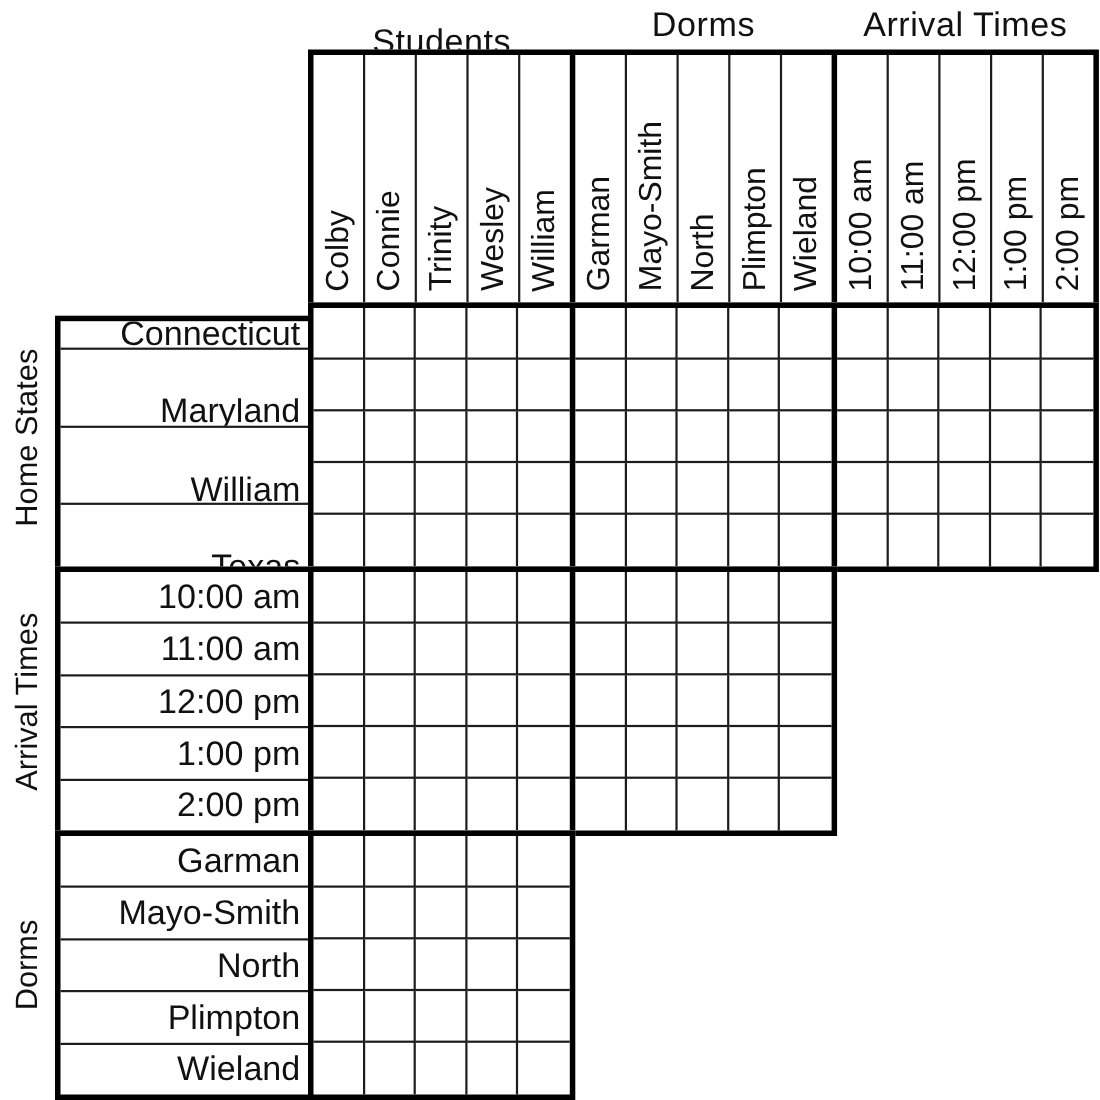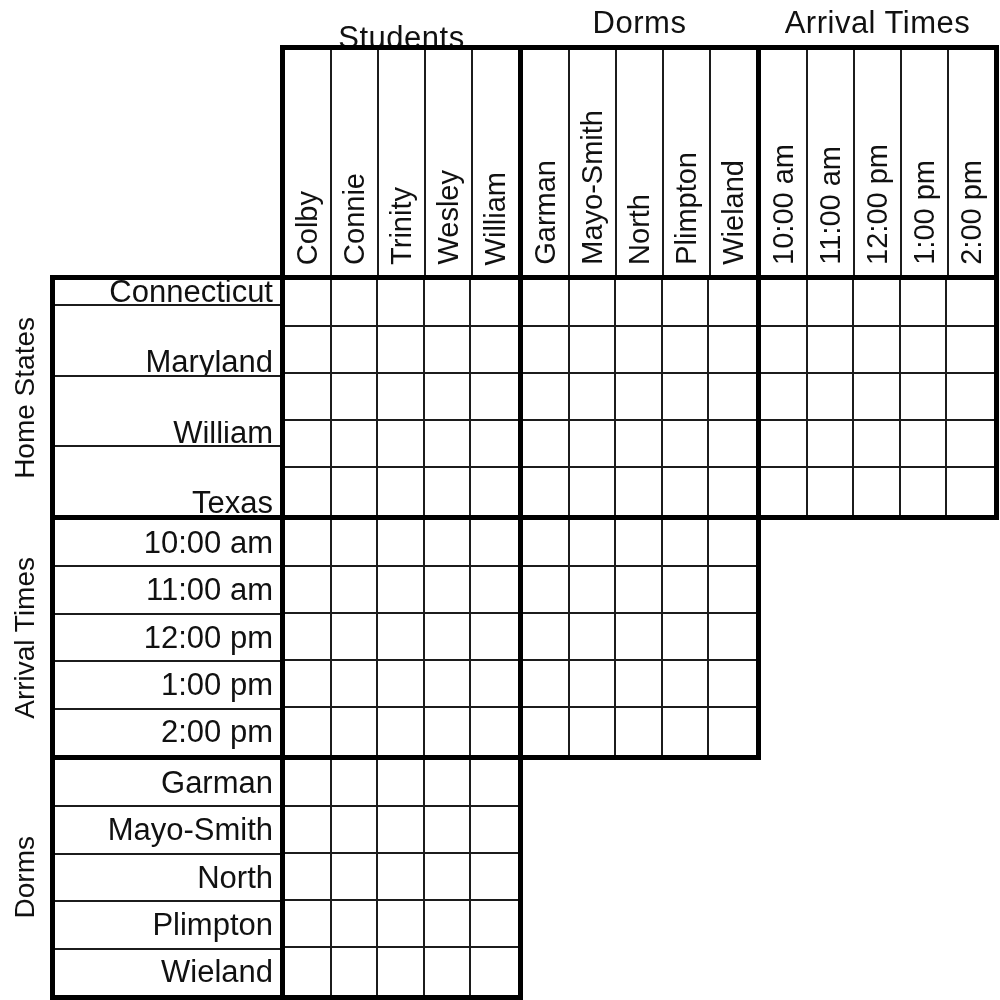--- a/index.html
+++ b/index.html
@@ -178,21 +178,21 @@
         </div>
       <div class="hcell">
           <span>2:00 pm</span>
         </div>
     </div>
   </div>
 
   <div class="glabel" style="top:275px;">
     <span>Home States</span>
   </div>
-  <div class="label-block" style="top:275px;gap:44px;">
+  <div class="label-block" style="top:287px;gap:44px;">
     <div class="lrow">Connecticut</div>
     <div class="lrow">Maryland</div>
     <div class="lrow">William</div>
     <div class="lrow">Texas</div>
   </div>
   <div class="grid-band" style="top:275px;width:719px;">
       <div class="gblock">
         <div class="gcell"></div>
         <div class="gcell"></div>
         <div class="gcell"></div>

